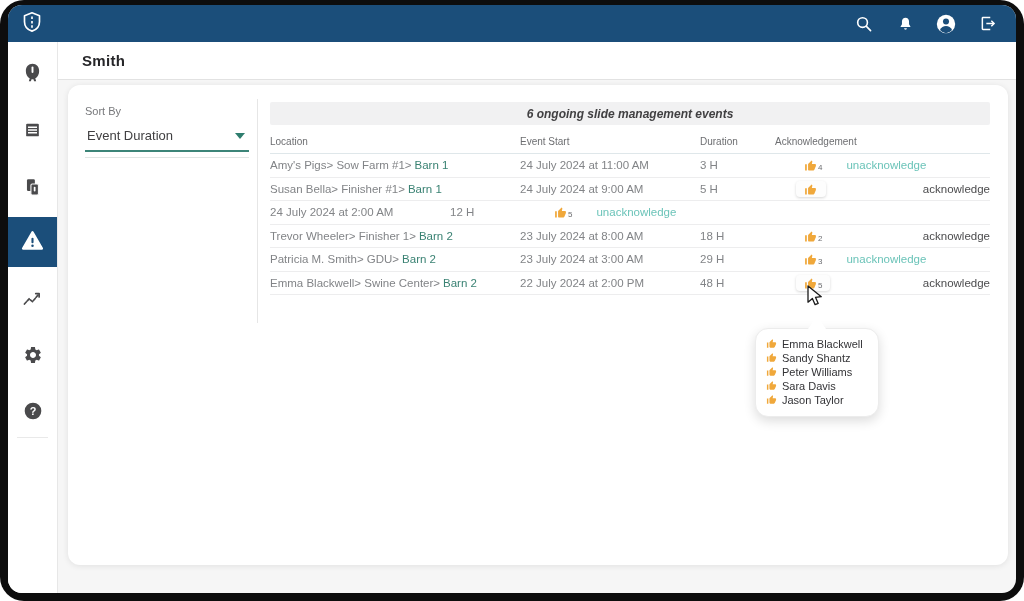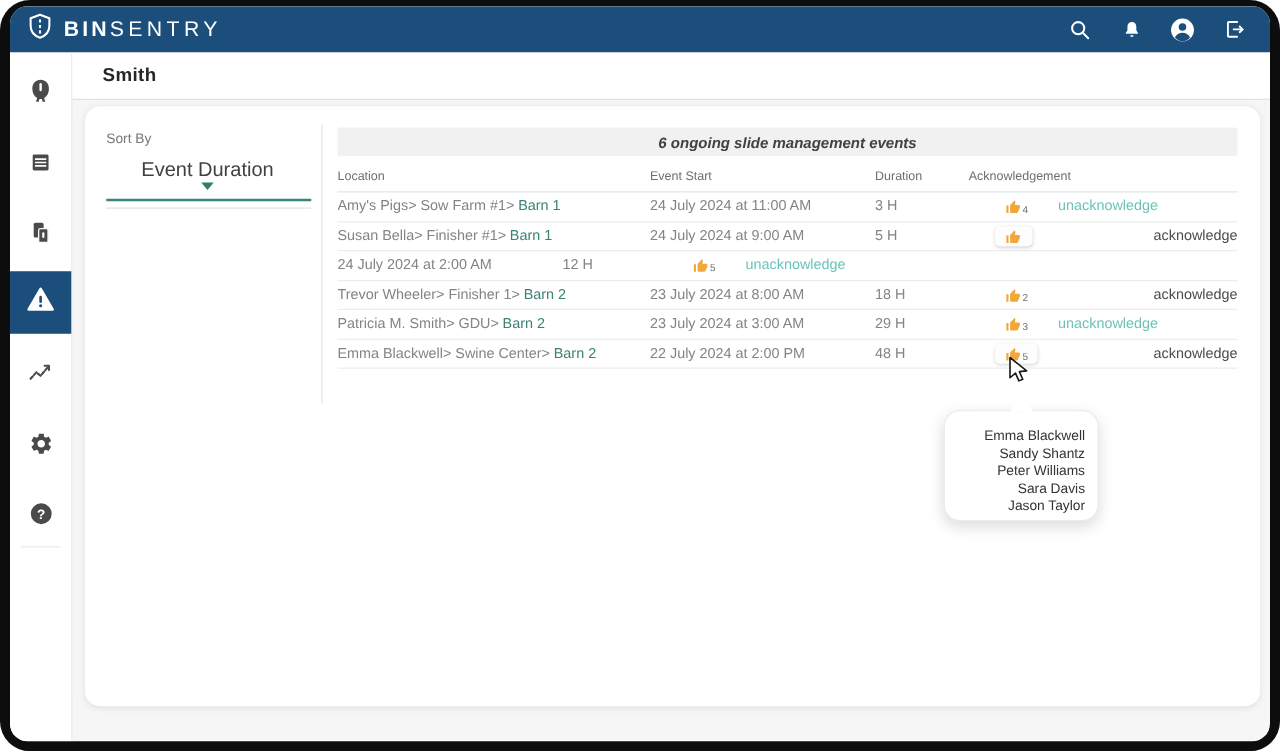--- a/index.html
+++ b/index.html
@@ -25,21 +25,21 @@
   
   .page-header { position:absolute; left:50px; top:37px; width:958px; height:38px; background:#ffffff; border-bottom:1px solid #e2e2e2; display:flex; align-items:center; padding-left:24px; }
   .page-title { font-size:15px; font-weight:bold; color:#262629; letter-spacing:0.3px; }
 
   
   .card { position:absolute; left:60px; top:80px; width:940px; height:480px; background:#ffffff; border-radius:12px; box-shadow:0 1px 6px rgba(0,0,0,0.09); }
 
   
   .sort-panel { position:absolute; left:17px; top:20px; width:164px; }
   .sort-label { font-size:11px; color:#77787b; }
-  .sort-select { position:relative; margin-top:11px; padding:0 4px 7px 2px; border-bottom:2px solid #3c8578; display:flex; align-items:center; justify-content:space-between; font-size:16px; color:#414042; cursor:pointer;flex-direction:column; }
+  .sort-select { position:relative; margin-top:11px; padding:0 4px 7px 2px; border-bottom:2px solid #3c8578; display:flex; align-items:center; justify-content:space-between; font-size:13px; color:#414042; cursor:pointer; }
   .sort-select::after { content:""; position:absolute; left:0; right:0; bottom:-8px; height:1px; background:#e0e6e4; }
   .caret { width:0; height:0; border-left:5px solid transparent; border-right:5px solid transparent; border-top:6px solid #2e7d6e; }
   .vdivider { position:absolute; left:189px; top:14px; width:1px; height:224px; background:#e6e6e6; }
 
   
   .table { position:absolute; left:202px; top:17px; width:720px; }
   .banner { height:23px; background:#f1f1f2; border-radius:2px; display:flex; align-items:center; justify-content:center; font-size:12px; font-weight:bold; font-style:italic; color:#414042; }
   .thead { display:flex; align-items:flex-end; height:29px; padding-bottom:6px; border-bottom:1px solid #dfe7ea; font-size:10px; color:#6d6e71; }
   .row { display:flex; align-items:center; height:23.5px; border-bottom:1px solid #ededee; font-size:11.5px; color:#828487; }
   .c-loc { width:250px; white-space:nowrap; overflow:hidden; }
@@ -50,39 +50,38 @@
   .thumb-btn { display:inline-flex; align-items:flex-end; margin-left:21px; padding:2px 8px 1px 8px; border-radius:4px; cursor:pointer; }
   .thumb-btn.raised { background:#fdfdfd; box-shadow:0 1px 3px rgba(0,0,0,0.16); }
   .thumb-count { font-size:8px; color:#6d6e71; margin-left:1px; line-height:9px; }
   .action { margin-left:auto; cursor:pointer; }
   .action.unack { color:#6cc4b9;margin-left:16px; }
   .action.ack { color:#4c4c4e; }
 
   
   .tooltip { position:absolute; left:687px; top:243px; width:124px; background:#ffffff; border:1px solid #ececec; border-radius:13px; box-shadow:0 4px 12px rgba(0,0,0,0.14); padding:9px 10px 8px 10px; }
   .tooltip-arrow { position:absolute; left:52px; top:-13px; width:0; height:0; border-left:9px solid transparent; border-right:9px solid transparent; border-bottom:13px solid #ffffff; }
-  .tt-item { display:flex; align-items:flex-end; gap:5px; height:14px; font-size:11px; color:#333336; white-space:nowrap;flex-direction:column; }
+  .tt-item { display:flex; align-items:flex-start; gap:5px; height:14px; font-size:11px; color:#333336; white-space:nowrap; }
 
   .cursor { position:absolute; left:737px; top:200px; pointer-events:none; }
 </style>
 </head>
 <body>
 
 <div class="device">
 <div class="screen">
 
   <header class="topbar">
     <div class="brand">
       <span>
         <svg width="20" height="22" viewBox="0 0 24 26">
               <path d="M12 2l9 3.4v7.2c0 5.6-3.8 9.7-9 11.4-5.2-1.7-9-5.8-9-11.4V5.4z" fill="none" stroke="#fff" stroke-width="2" stroke-linejoin="round"></path>
               <line x1="12" y1="6.5" x2="12" y2="20" stroke="#fff" stroke-width="2" stroke-dasharray="3 2.2"></line>
             </svg>
       </span>
-      <span class="brand-text"><span class="bold">BIN</span><span class="light">SENTRY</span></span>
     </div>
     <div class="topbar-icons">
       <span class="tb-icon">
         <svg width="18" height="18" viewBox="0 0 20 20">
               <circle cx="8.4" cy="8.4" r="5.4" fill="none" stroke="#fff" stroke-width="1.8"></circle>
               <line x1="12.7" y1="12.7" x2="17.3" y2="17.3" stroke="#fff" stroke-width="1.8" stroke-linecap="round"></line>
             </svg>
       </span>
       <span class="tb-icon">
         <svg width="17" height="18" viewBox="0 0 24 24">

